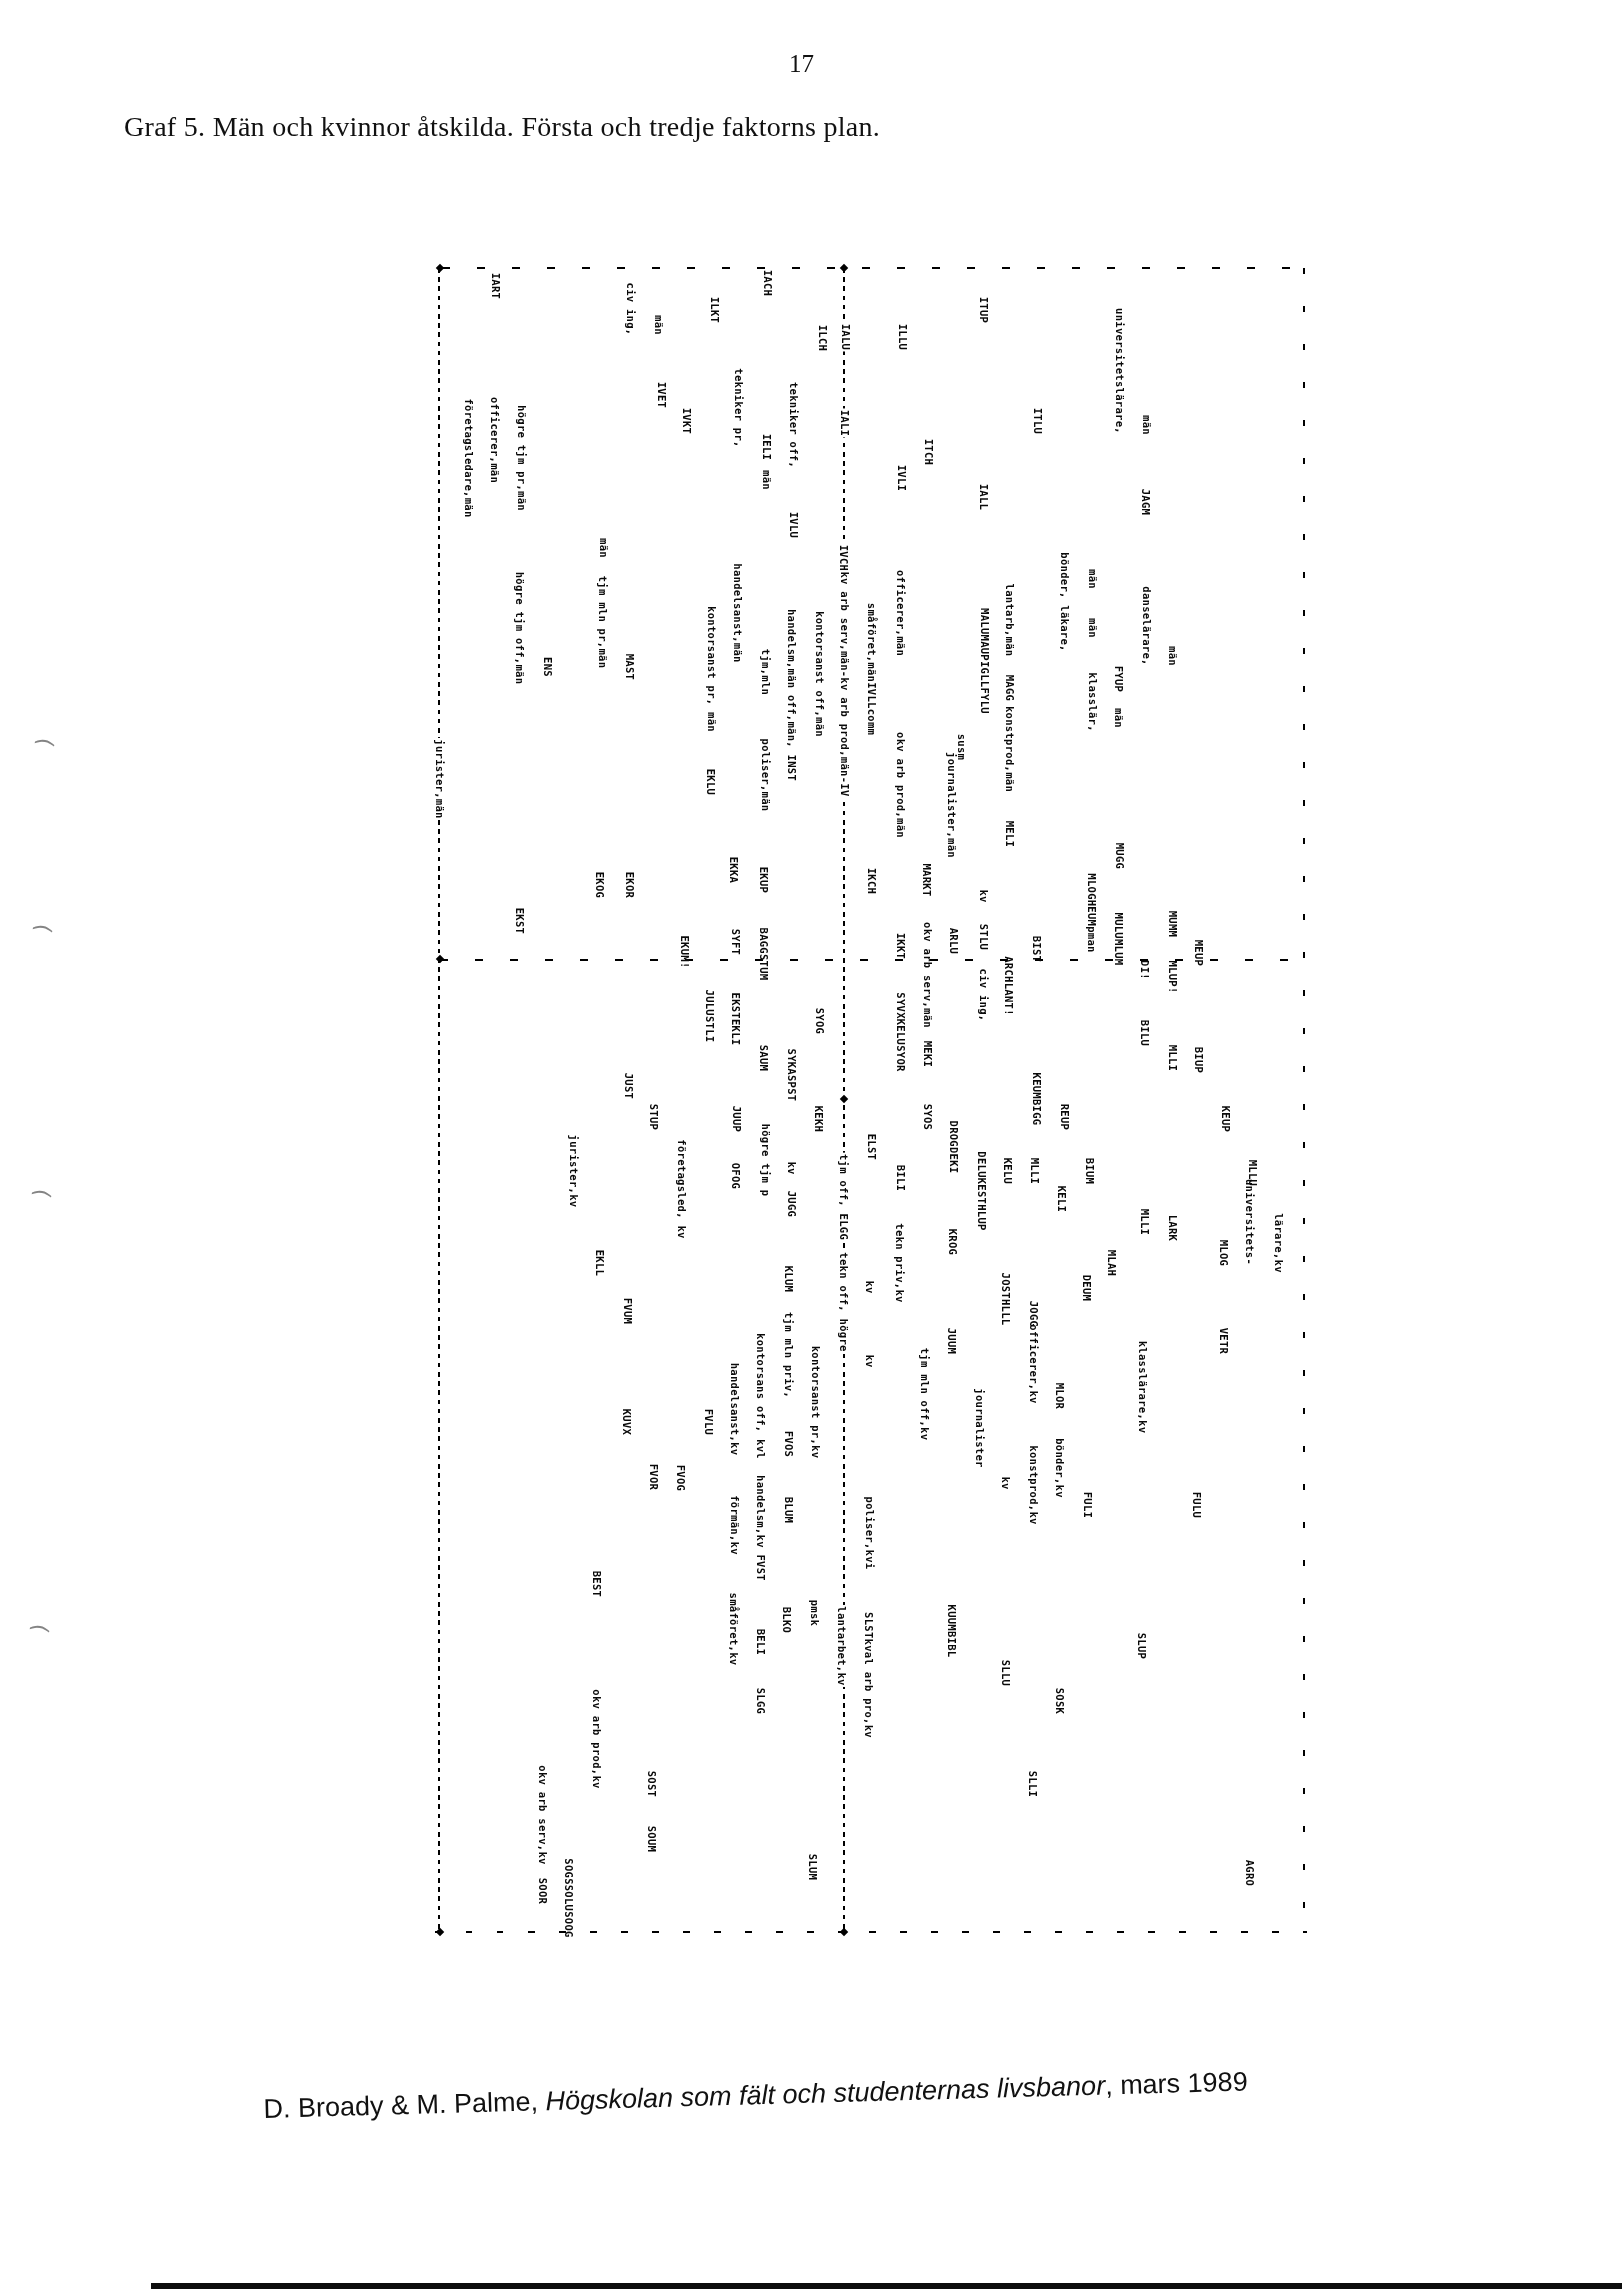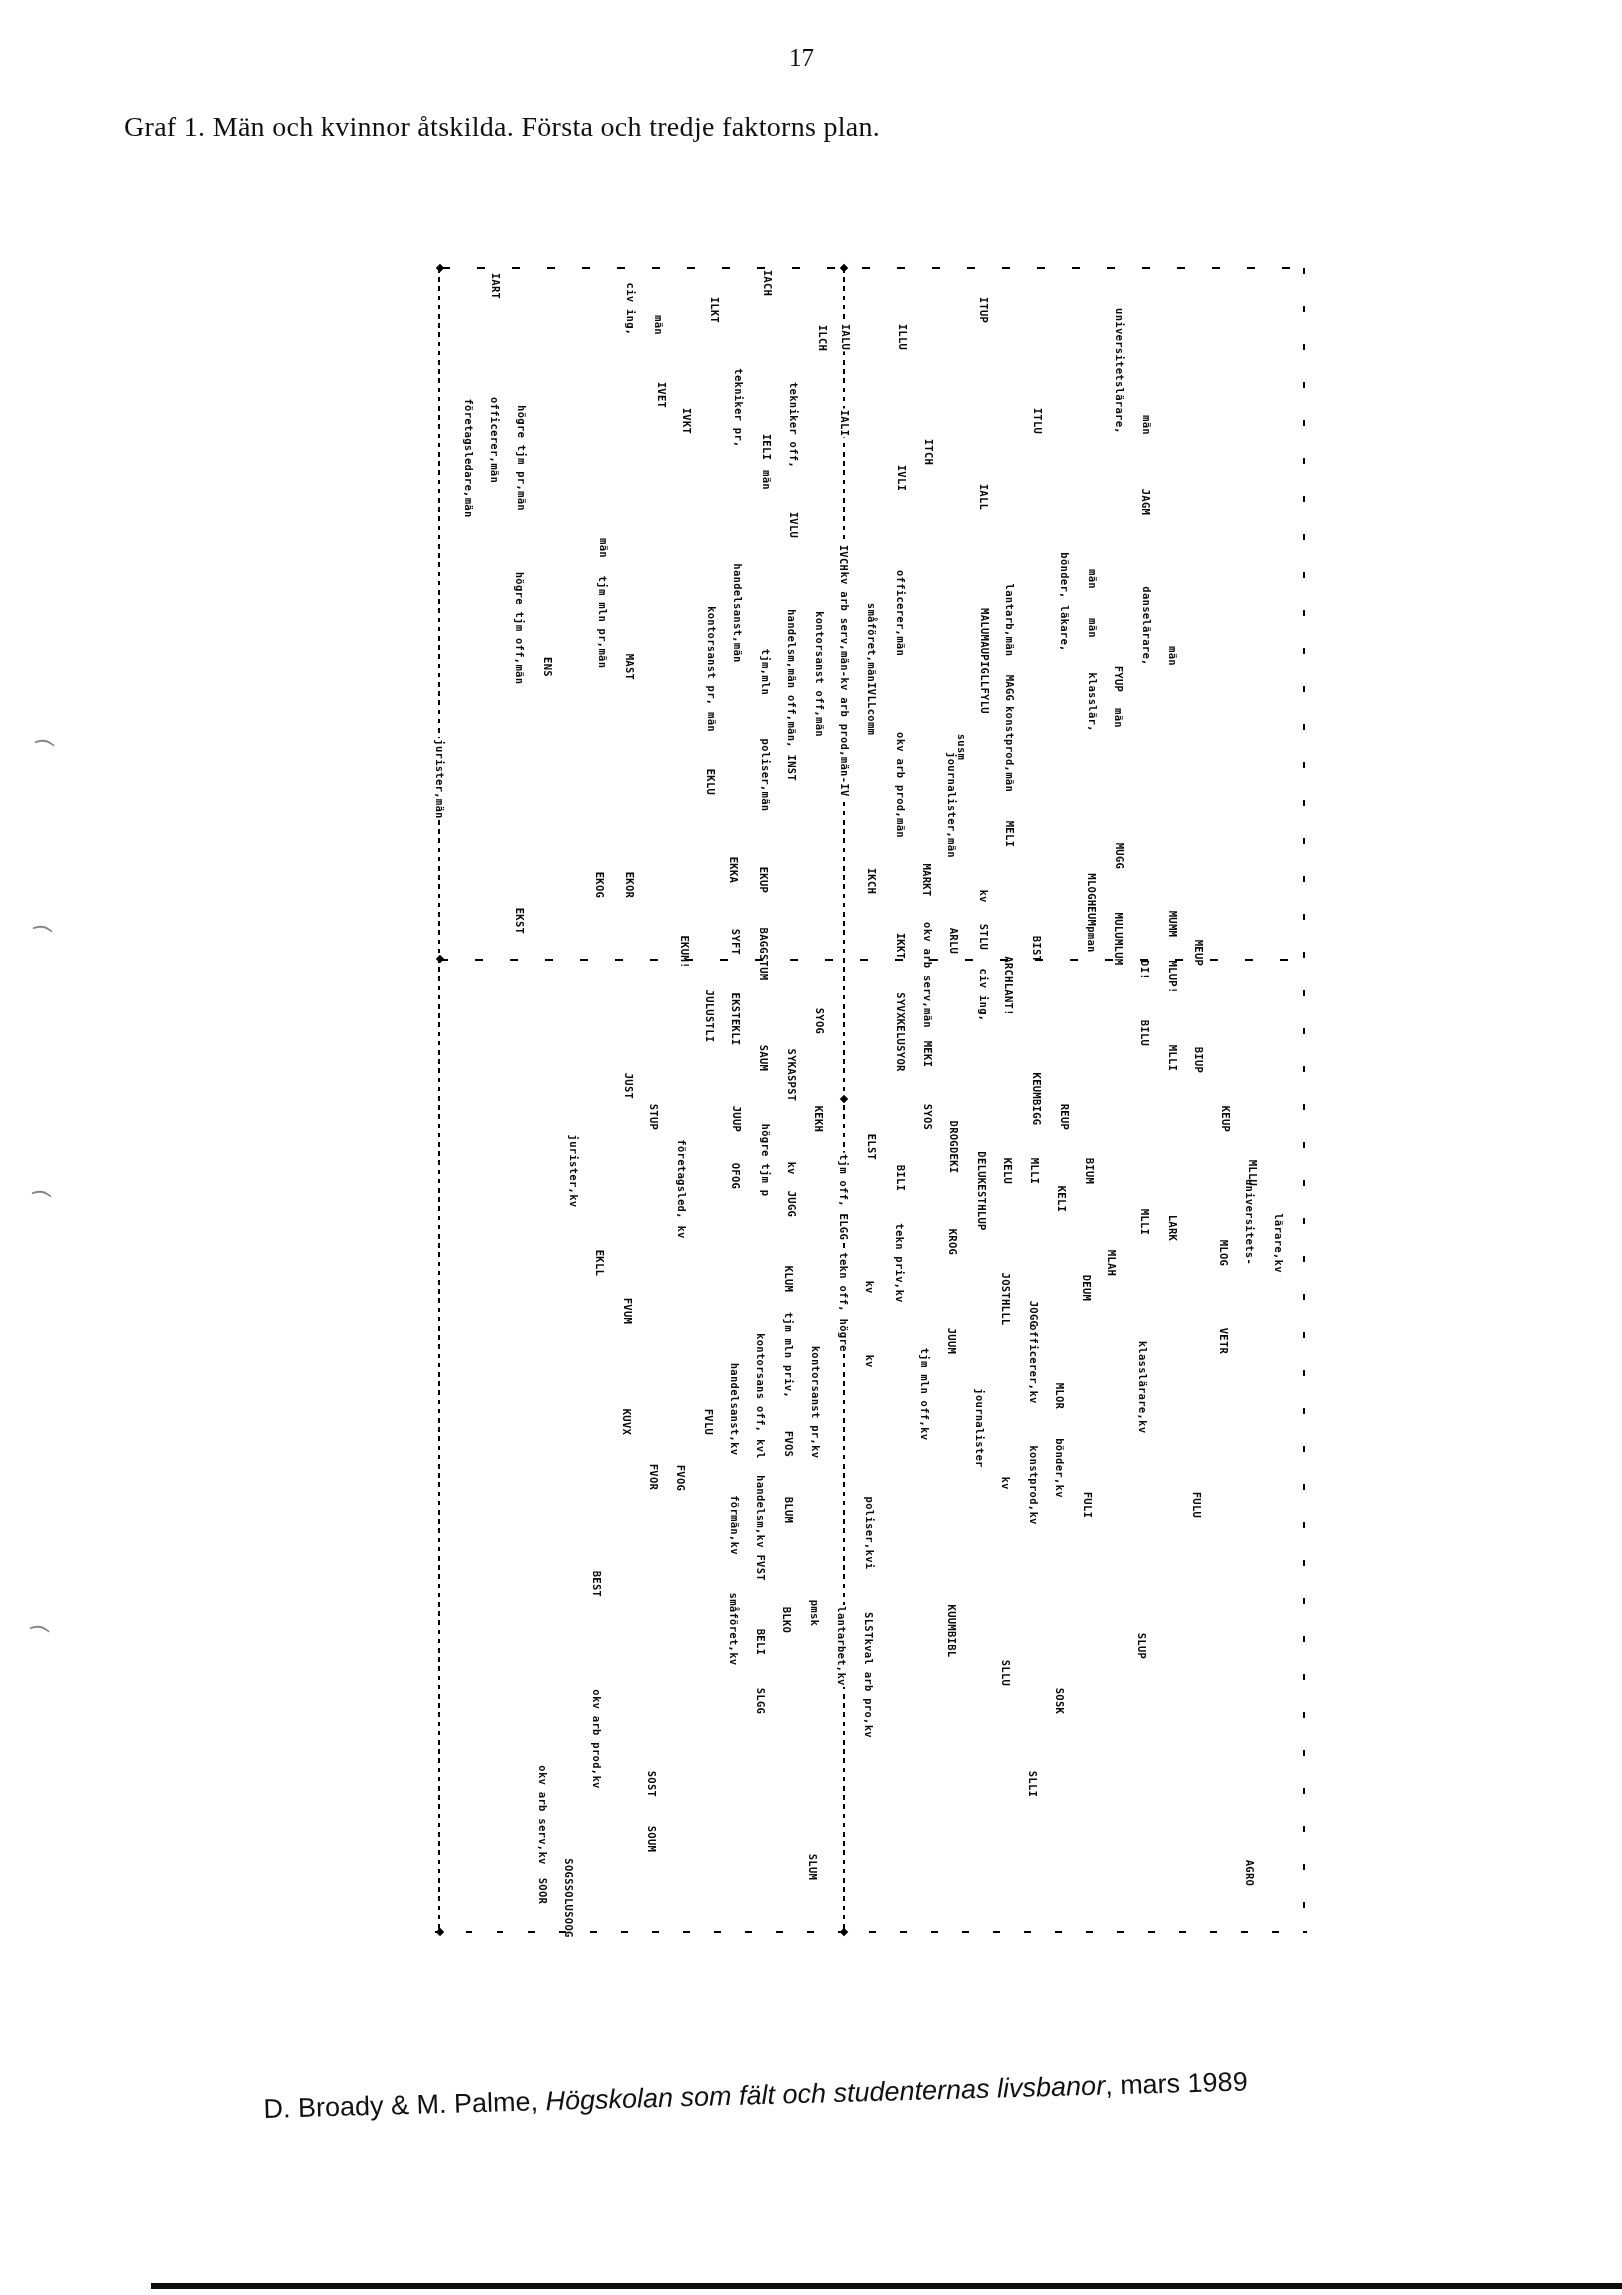--- a/index.html
+++ b/index.html
@@ -1,18 +1,18 @@
 <!DOCTYPE html>
 <html style="font-size:10.5px"><head>
 <meta charset="utf-8">
 <style>
   html,body{margin:0;padding:0;background:#e8e8e8;}
   .page{position:relative;width:1622px;height:2295px;background:#ffffff;overflow:hidden;
         font-family:"Liberation Serif",serif;color:#111;}
-  .page-number{position:absolute;left:789px;top:44px;font:25px "Liberation Serif",serif;}
+  .page-number{position:absolute;left:789px;top:50px;font:25px "Liberation Serif",serif;}
   .title{position:absolute;left:124px;top:111px;font:28px "Liberation Serif",serif;letter-spacing:0.3px;}
   .footer{position:absolute;left:264px;top:2094px;font:27px "Liberation Sans",sans-serif;
           transform:rotate(-1.6deg);transform-origin:left bottom;white-space:nowrap;}
   .footer em{font-style:italic;}
   .plot{position:absolute;left:0;top:0;width:1622px;height:2295px;}
   .vline,.hline{position:absolute;z-index:1;}
   .vline{width:2px;}
   .hline{height:2px;}
   .dotted-v{background:repeating-linear-gradient(180deg,#000 0 4.6px,transparent 4.6px 9.2px);}
   .dash-h{background:repeating-linear-gradient(90deg,#000 0 7.9px,transparent 7.9px 35px);}
@@ -26,21 +26,21 @@
   .curl{position:absolute;z-index:1;font:22px "DejaVu Sans",sans-serif;color:#666;
         transform:rotate(100deg);opacity:.8;}
   .scan-bar{position:absolute;left:151px;top:2283px;width:1472px;height:5.9px;background:#0d0d0d;z-index:4;}
 </style>
 </head>
 <body>
 
 <div class="page">
 
   <div class="page-number">17</div>
-  <div class="title">Graf 1. Män och kvinnor åtskilda. Första och tredje faktorns plan.</div>
+  <div class="title">Graf 5. Män och kvinnor åtskilda. Första och tredje faktorns plan.</div>
 
   <div class="plot">
     <div class="vline dotted-v" style="left:438px;top:268px;height:1664px;"></div>
     <div class="vline dash-v" style="left:1303px;top:268px;height:1664px;"></div>
     <div class="hline dash-h" style="left:442px;top:267px;width:862px;"></div>
     <div class="hline dash-h2" style="left:435px;top:1931px;width:872px;"></div>
     <div class="vline dotted-v" style="left:843px;top:268px;height:1664px;"></div>
     <div class="hline dash-h" style="left:440px;top:959px;width:865px;"></div>
   <span class="pt" style="left: 496px; top: 286px;">IART</span>
       <span class="pt" style="left: 631px; top: 309px;">civ ing,</span>

